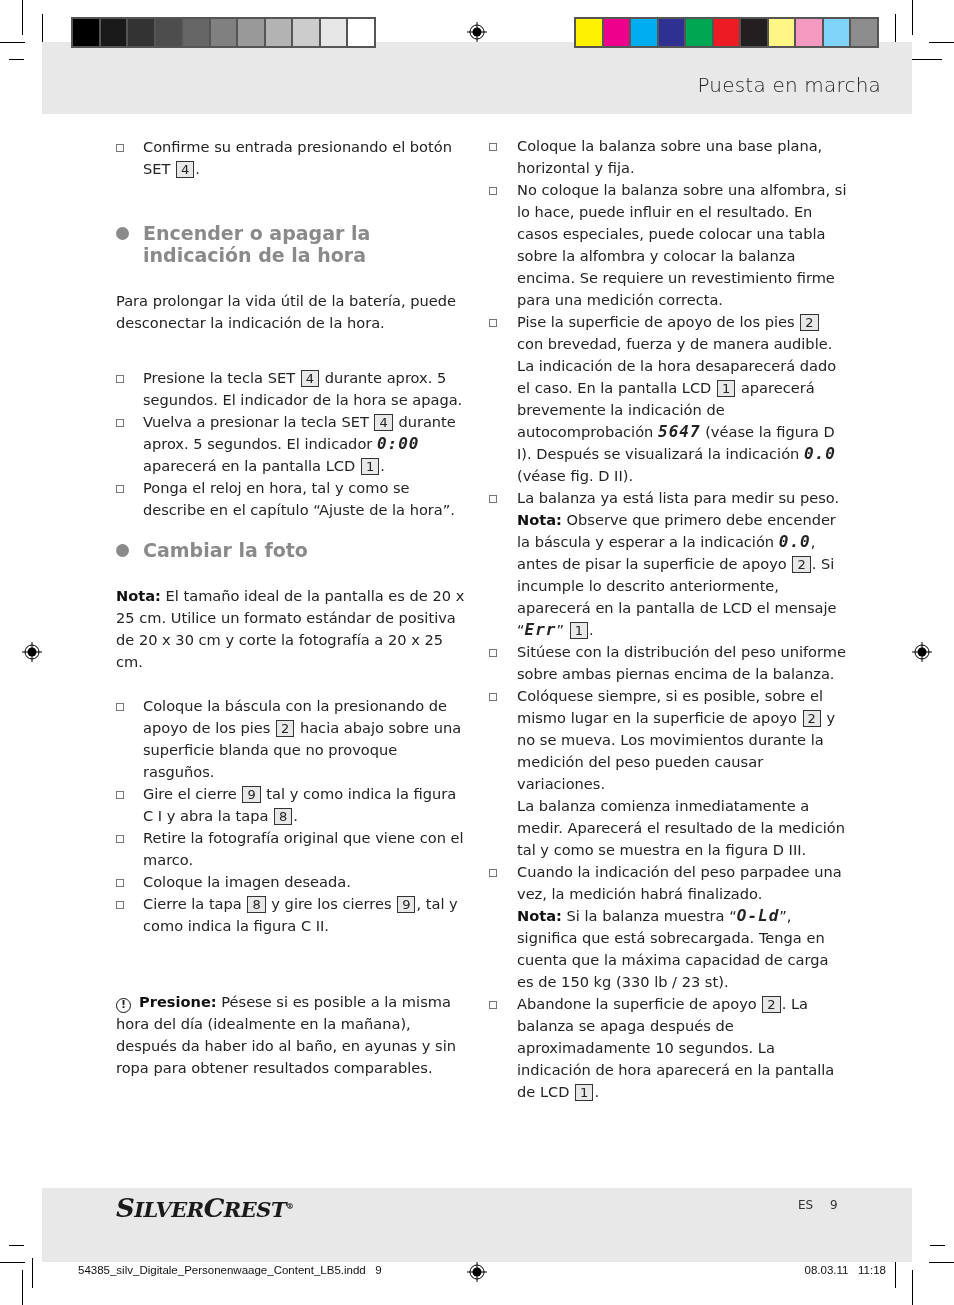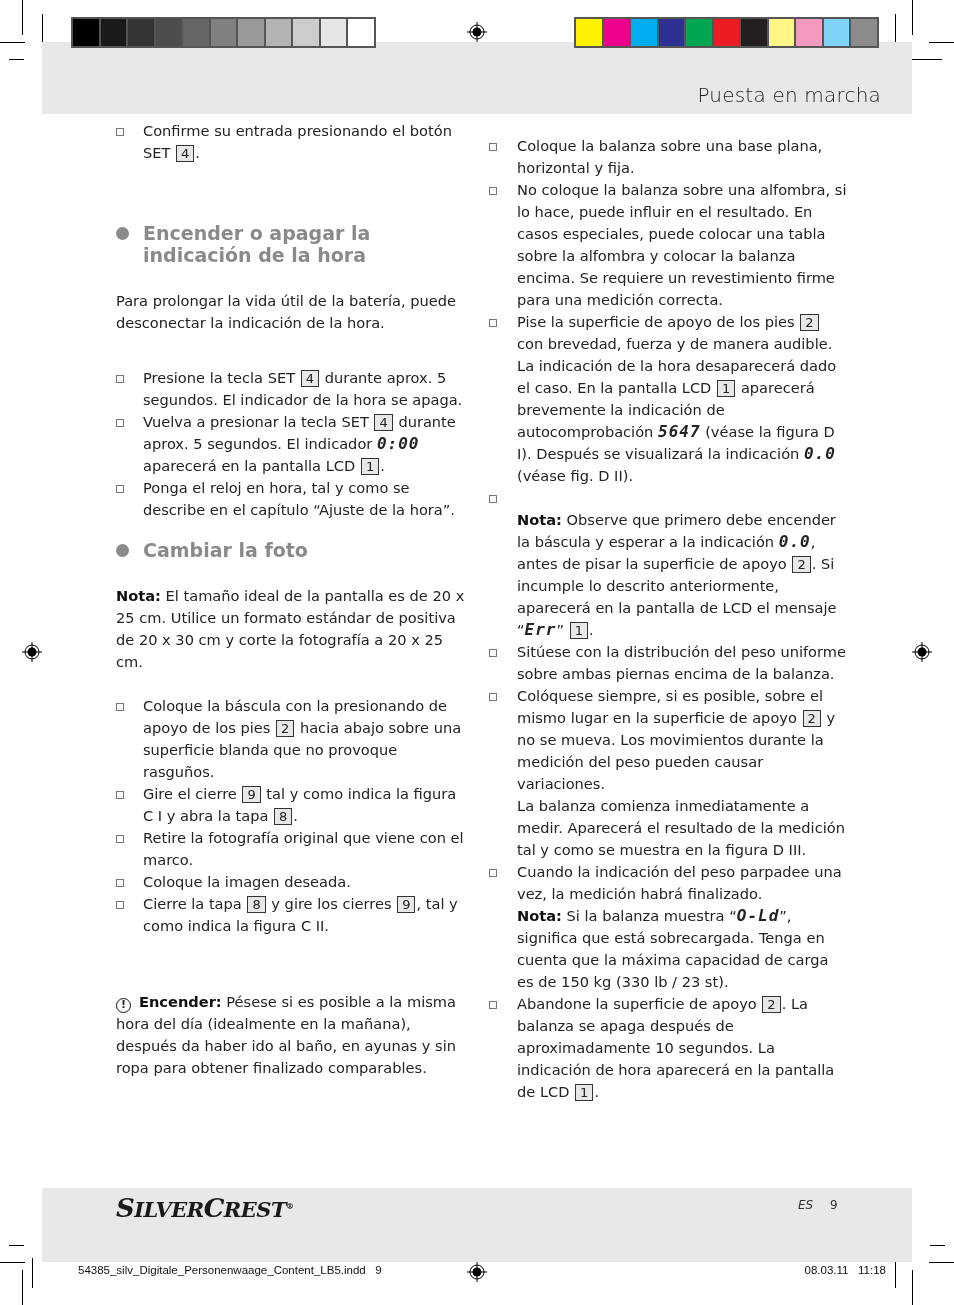--- a/index.html
+++ b/index.html
@@ -12,27 +12,27 @@
   
   .bar { position: absolute; top: 17px; height: 31px; display: flex; border: 2px solid #555; background: #555; gap: 2px; }
   .bar .sw { width: 25.5px; height: 100%; }
   .bar.gray { left: 71px; }
   .bar.color { left: 574px; }
 
   
   .reg { position: absolute; width: 20px; height: 20px; }
 
   .header-band { position: absolute; left: 42px; top: 42px; width: 870px; height: 72px; background: #e8e8e8; }
-  .page-title { position: absolute; right: 73px; top: 83px; font-size: 20px; color: #222; letter-spacing: 0.2px; font-family: "DejaVu Sans", sans-serif; font-weight: 300; margin-left: 36px; }
+  .page-title { position: absolute; right: 73px; top: 73px; font-size: 20px; color: #222; letter-spacing: 0.2px; font-family: "DejaVu Sans", sans-serif; font-weight: 300; margin-left: 36px; }
 
   .footer-band { position: absolute; left: 42px; top: 1188px; width: 870px; height: 74px; background: #e8e8e8; }
   .logo { position: absolute; left: 116px; top: 1193px; font-family: "DejaVu Serif", serif; font-weight: bold; font-style: italic; font-size: 21px; color: #1a1a1a; letter-spacing: -0.5px; }
   .logo .big { font-size: 26px; }
   .logo sup { font-size: 8px; vertical-align: super; font-style: normal; }
-  .lang { position: absolute; left: 798px; top: 1198px; font-size: 12px; color: #333; font-style: italic; }
+  .lang { position: absolute; left: 798px; top: 1198px; font-size: 12px; color: #333; }
   .pagenum { position: absolute; left: 830px; top: 1198px; font-size: 12px; color: #333; }
   .slug { position: absolute; top: 1264px; font-family: "Liberation Sans", sans-serif; font-size: 11.5px; color: #111; }
 
   
   .col { position: absolute; font-size: 14.6px; line-height: 22px; color: #232323; }
   .col.left { left: 116px; width: 355px; }
   .col.right { left: 489px; width: 360px; top: 135px; }
 
   .item { position: relative; padding-left: 27px; }
   .item .chk { position: absolute; left: 0; top: 8px; width: 8px; height: 8px; border: 1px solid #777; }
@@ -117,21 +117,21 @@
   </svg>
 <svg class="reg" style="left:467px;top:1262px" viewBox="0 0 20 20">
     <circle cx="10" cy="10" r="7" fill="none" stroke="#000" stroke-width="1"></circle>
     <circle cx="10" cy="10" r="4.5" fill="#000"></circle>
     <line x1="10" y1="0" x2="10" y2="20" stroke="#000" stroke-width="1"></line>
     <line x1="0" y1="10" x2="20" y2="10" stroke="#000" stroke-width="1"></line>
   </svg>
 
 <div class="page-title">Puesta en marcha</div>
 
-<div class="col left" style="top:120px">
+<div class="col left" style="top:136px">
   <div class="item">
     <span class="chk"></span>
     <span>Confirme su entrada presionando el botón SET</span>
     <span class="ref">4</span><span>.</span>
   </div>
 </div>
 
 <div class="col left" style="top:222px">
   <div class="heading">
     <span class="dot"></span>
@@ -197,22 +197,22 @@
       <span>Cierre la tapa</span>
       <span class="ref">8</span>
       <span>y gire los cierres</span>
       <span class="ref">9</span><span>, tal y como indica la figura C II.</span>
     </div>
   </div>
 </div>
 
 <div class="col left" style="top:967px">
   <p style="margin-top:24px;">
-    <span class="tip-icon">!</span><b class="note">Encender:</b>
-    <span>Pésese si es posible a la misma hora del día (idealmente en la mañana), después da haber ido al baño, en ayunas y sin ropa para obtener finalizado comparables.</span>
+    <span class="tip-icon">!</span><b class="note">Presione:</b>
+    <span>Pésese si es posible a la misma hora del día (idealmente en la mañana), después da haber ido al baño, en ayunas y sin ropa para obtener resultados comparables.</span>
   </p>
 </div>
 
 <div class="col right">
   <div class="item">
     <span class="chk"></span>
     <span>Coloque la balanza sobre una base plana, horizontal y fija.</span>
   </div>
   <div class="item">
     <span class="chk"></span>
@@ -225,21 +225,21 @@
     <span>con brevedad, fuerza y de manera audible. La indicación de la hora desaparecerá dado el caso. En la pantalla LCD</span>
     <span class="ref">1</span>
     <span>aparecerá brevemente la indicación de autocomprobación</span>
     <span class="lcd">5647</span>
     <span>(véase la figura D I). Después se visualizará la indicación</span>
     <span class="lcd">0.0</span>
     <span>(véase fig. D II).</span>
   </div>
   <div class="item">
     <span class="chk"></span>
-    <br>
+    <span>La balanza ya está lista para medir su peso.</span><br>
     <b class="note">Nota:</b>
     <span>Observe que primero debe encender la báscula y esperar a la indicación</span>
     <span class="lcd">0.0</span><span>, antes de pisar la superficie de apoyo</span>
     <span class="ref">2</span><span>. Si incumple lo descrito anteriormente, aparecerá en la pantalla de LCD el mensaje “</span><span class="lcd">Err</span><span>”</span>
     <span class="ref">1</span><span>.</span>
   </div>
   <div class="item">
     <span class="chk"></span>
     <span>Sitúese con la distribución del peso uniforme sobre ambas piernas encima de la balanza.</span>
   </div>

